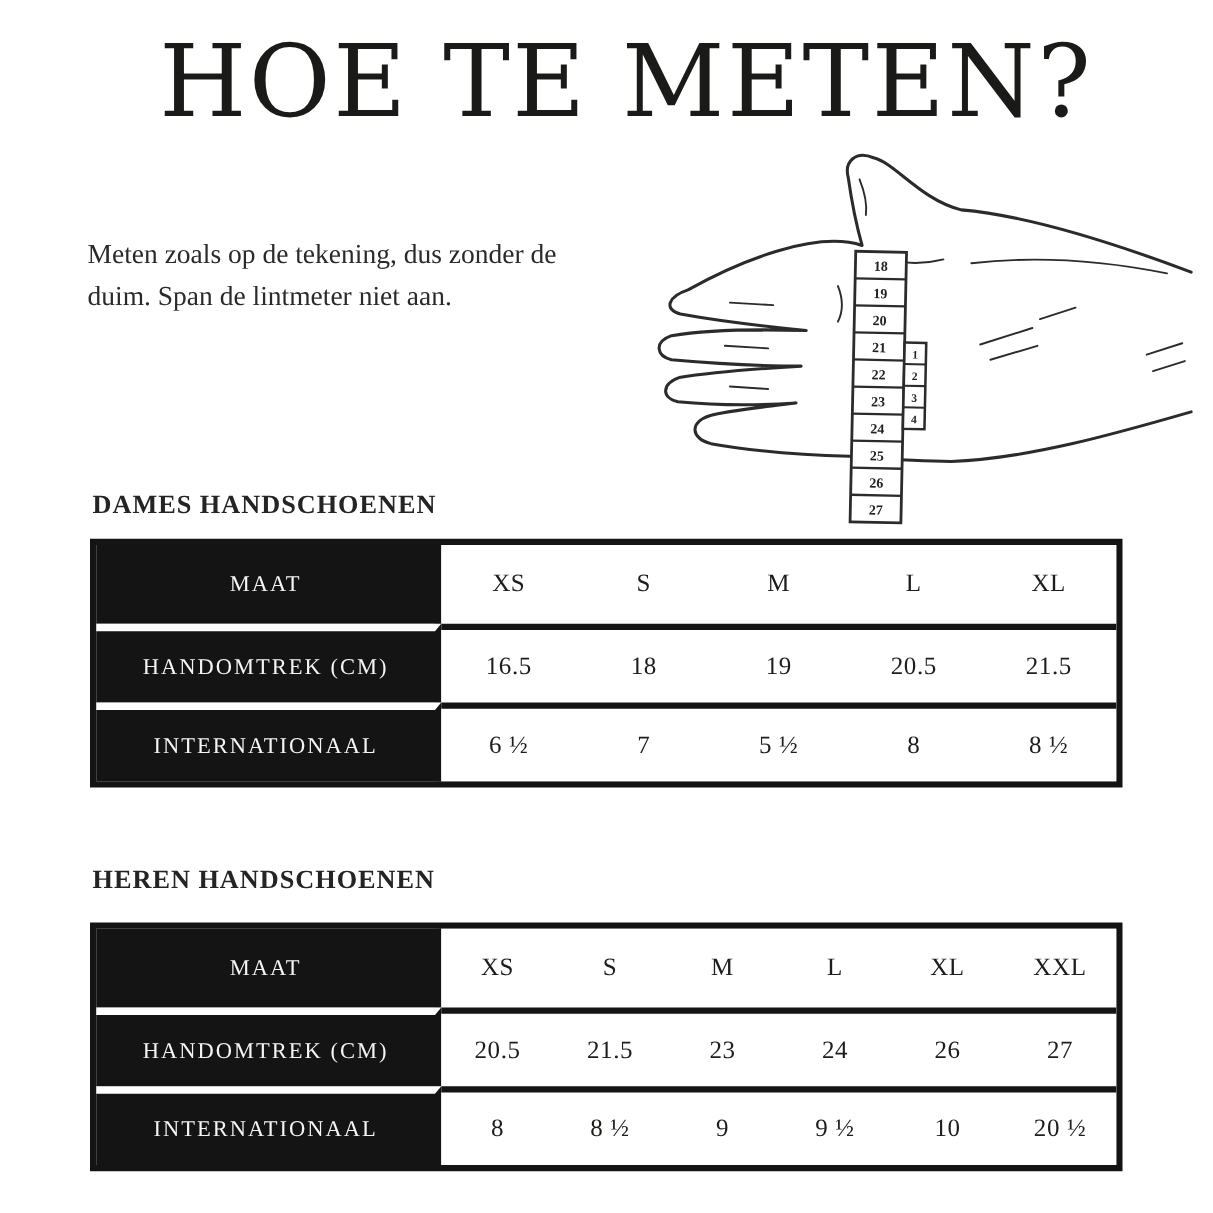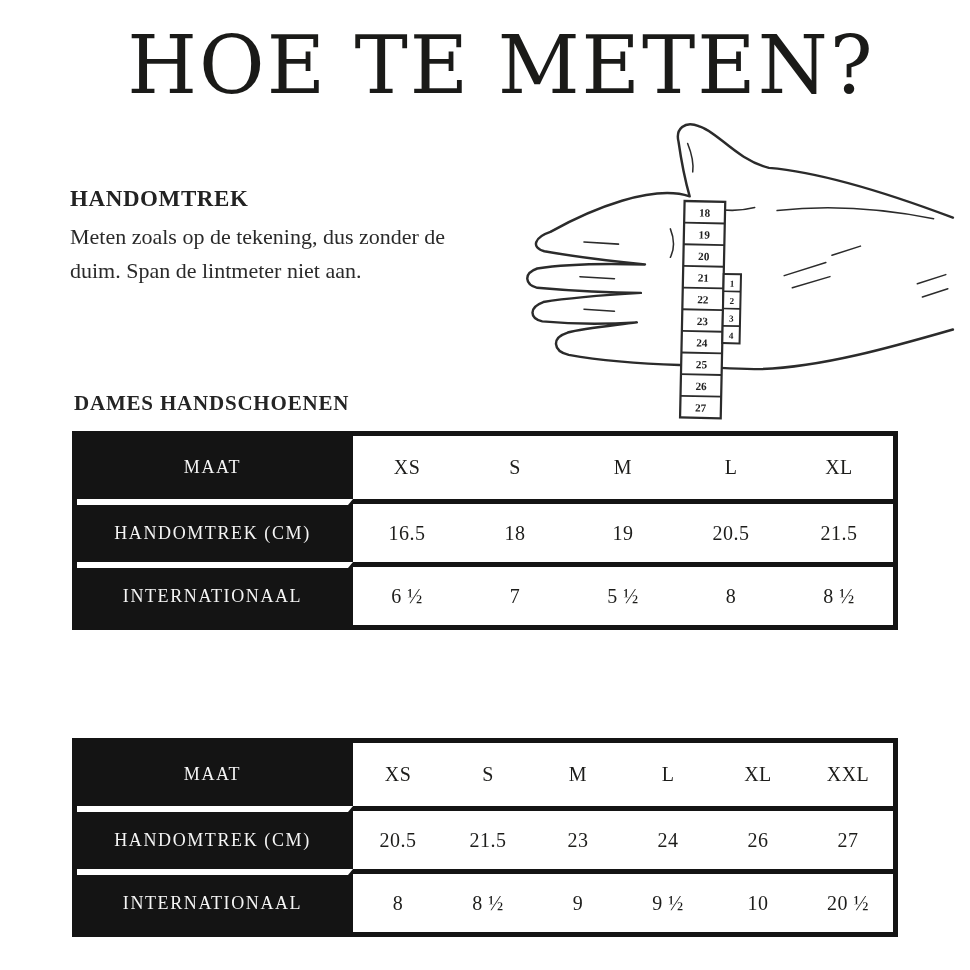--- a/index.html
+++ b/index.html
@@ -43,21 +43,20 @@
   }
 </style>
 </head>
 <body>
 
 <div class="canvas">
 
   <div class="page-title">HOE TE METEN?</div>
 
   <div class="instructions">
-    <div class="hdr">HANDOMTREK</div>
     <div class="line">Meten zoals op de tekening, dus zonder de</div>
     <div class="line">duim. Span de lintmeter niet aan.</div>
   </div>
 
   <svg class="illustration" viewBox="0 0 425 305" xmlns="http://www.w3.org/2000/svg">
 
     <path d="M421,103 C352,77 287,58 240,54 C208,46 188,17 171,13 C157,7 148,16 151,28
          C154,49 158,68 162,82 C126,70 66,94 25,117 C10,122 5,132 19,136
          C52,142 88,146 118,149 C84,148 42,148 12,153 C-2,158 0,169 12,172
          C46,175 82,177 114,177 C80,179 48,181 18,186 C4,191 4,202 17,205
@@ -147,20 +146,21 @@
       <div class="t-values">
         <span>6 ½</span>
         <span>7</span>
         <span>5 ½</span>
         <span>8</span>
         <span>8 ½</span>
       </div>
     </div>
   </div>
 
+  <div class="sec-heading" style="top:691px;">HEREN HANDSCHOENEN</div>
 
   <div class="size-table" style="top:738px;">
     <div class="t-row">
       <div class="t-label">MAAT</div>
       <div class="t-values">
         <span>XS</span>
         <span>S</span>
         <span>M</span>
         <span>L</span>
         <span>XL</span>

